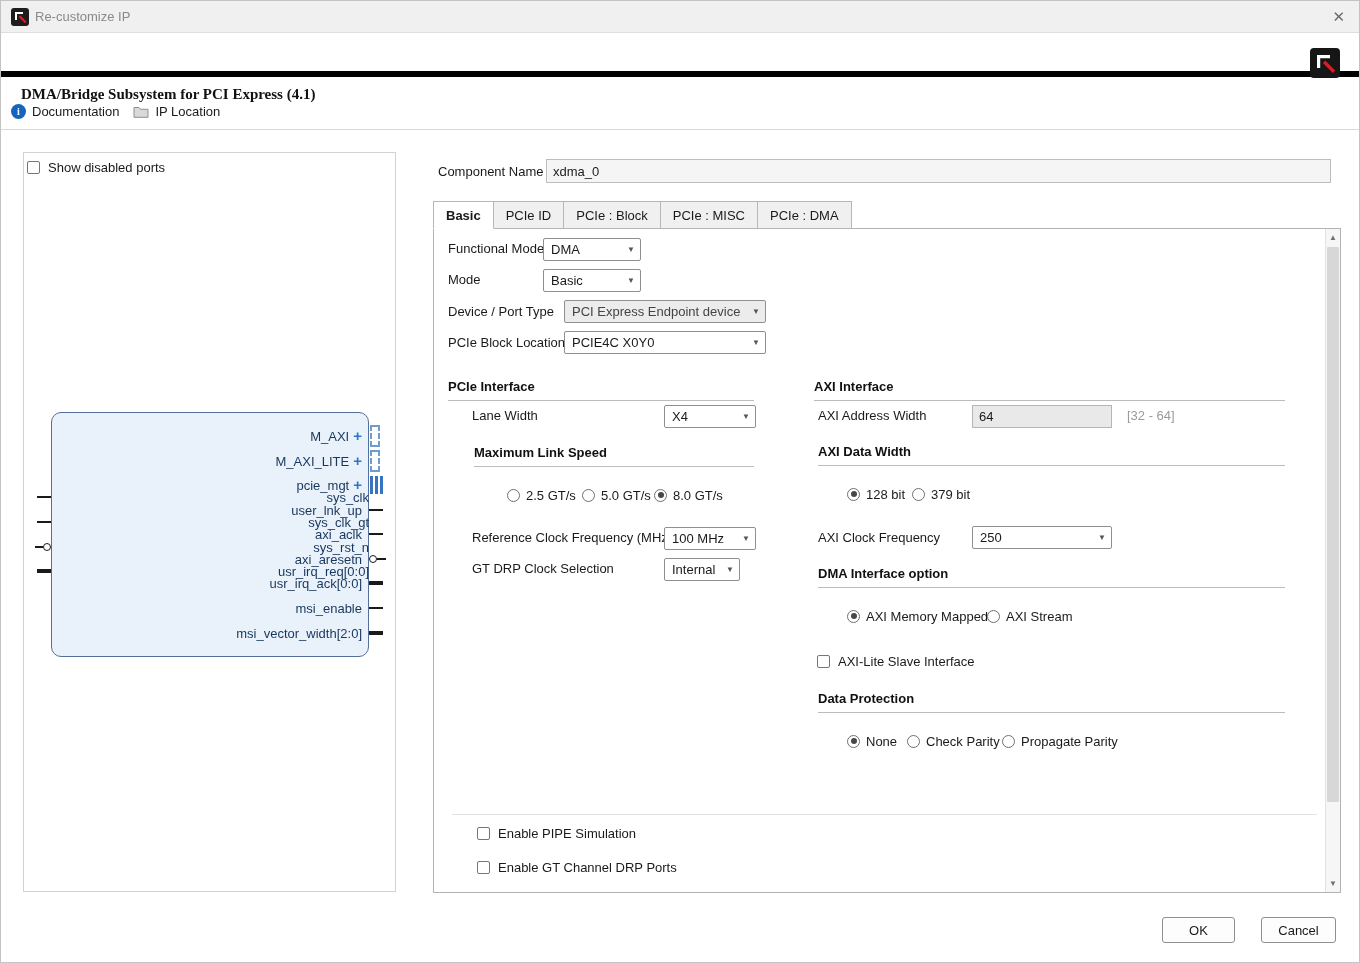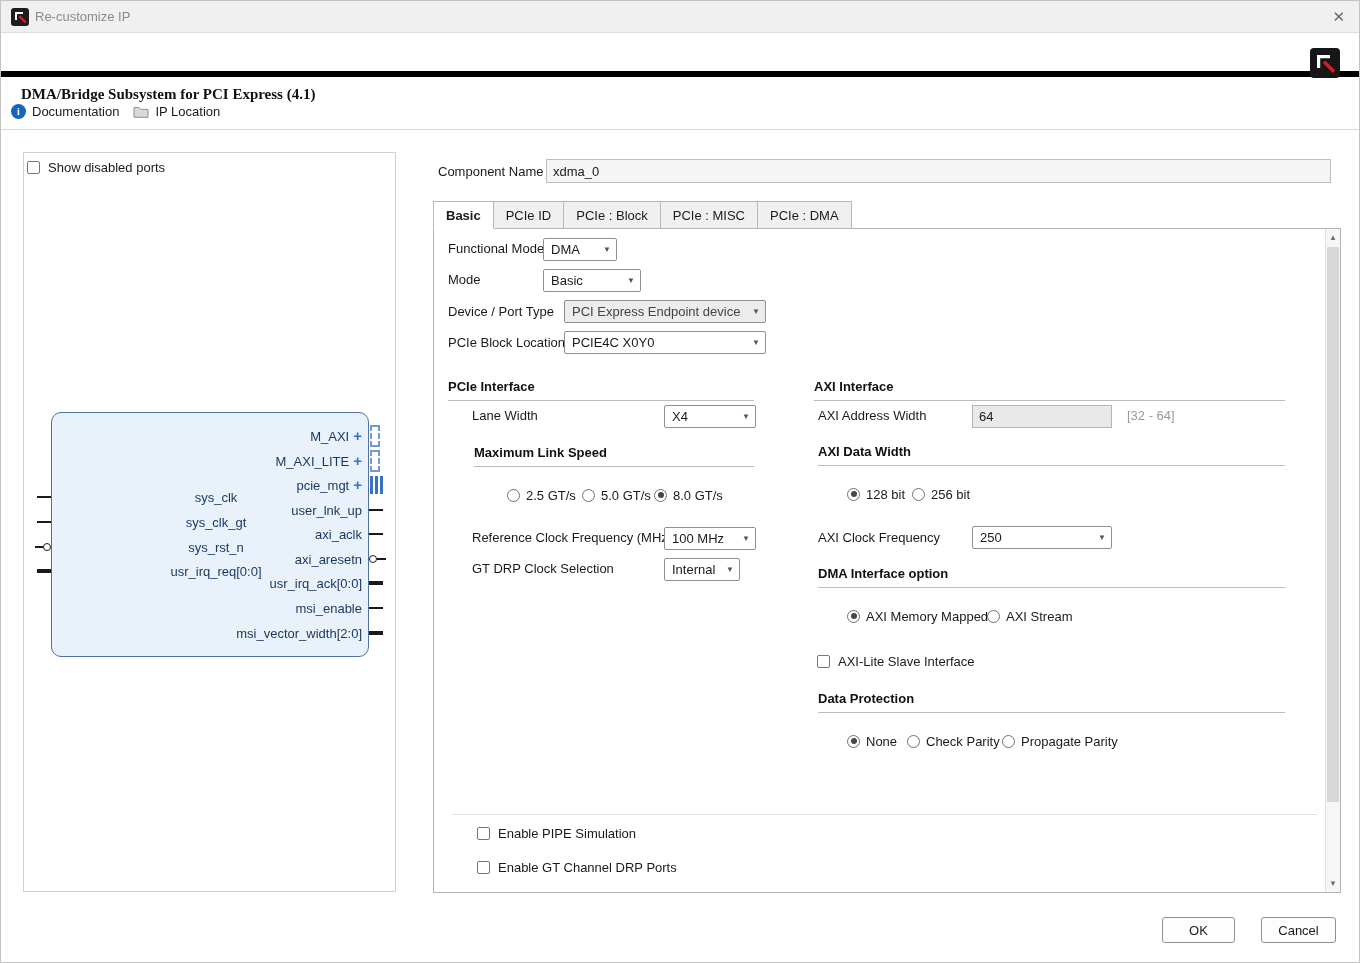--- a/index.html
+++ b/index.html
@@ -23,21 +23,21 @@
   .info-icon { width:15px; height:15px; border-radius:50%; background:#1565c0; color:#fff; font-size:10px; font-weight:bold; display:flex; align-items:center; justify-content:center; font-family:"Liberation Serif", serif; }
 
   
   .left-panel { position:absolute; left:22px; top:151px; width:373px; height:740px; border:1px solid #d2d2d2; background:#fff; }
   .check { position:absolute; display:flex; align-items:center; gap:8px; font-size:13px; height:16px; }
   .check .box { width:13px; height:13px; border:1px solid #767676; border-radius:2px; background:#fff; flex:0 0 auto; }
 
   .ip-block { position:absolute; left:27px; top:259px; width:318px; height:245px; border:1.5px solid #527099; border-radius:10px; background:#e9f1fa; }
   .port-row { position:absolute; left:27px; width:318px; height:20px; display:flex; align-items:center; color:#17365d; font-size:13px; white-space:nowrap; }
   .port-row.right { justify-content:flex-end; padding-right:7px; }
-  .port-row.left { justify-content:center; padding-left:12px; }
+  .port-row.left { justify-content:flex-end; padding-left:12px; }
   .plus { color:#2e74c9; font-weight:bold; font-size:15px; margin-left:4px; line-height:12px; }
   .stub { position:absolute; background:#1a1a1a; }
   .inv-circle { position:absolute; width:8px; height:8px; border:1.5px solid #1a1a1a; border-radius:50%; background:#fff; }
   .ifc-dash { position:absolute; width:10px; height:22px; border:2px dashed #6f9bd1; background:transparent; }
   .ifc-bars { position:absolute; width:13px; height:18px; background:repeating-linear-gradient(90deg,#3574c4 0 3px,transparent 3px 5px); }
 
   
   .lbl { position:absolute; height:16px; font-size:13px; color:#1a1a1a; white-space:nowrap; }
   .hd { position:absolute; height:16px; font-size:13px; font-weight:bold; color:#111; white-space:nowrap; }
   .rule { position:absolute; height:1px; background:#bcbcbc; }
@@ -197,21 +197,21 @@
         <span>PCIe : MISC</span>
       </div>
     <div class="tab">
         <span>PCIe : DMA</span>
       </div>
   </div>
 
   <div class="content">
 
     <div class="lbl" style="left:14px;top:12px">Functional Mode</div>
-    <div class="select" style="left:109px;top:9px;width:74px">
+    <div class="select" style="left:109px;top:9px;width:98px">
       <span>DMA</span>
       <span class="chev">▼</span>
     </div>
 
     <div class="lbl" style="left:14px;top:43px">Mode</div>
     <div class="select" style="left:109px;top:40px;width:98px">
       <span>Basic</span>
       <span class="chev">▼</span>
     </div>
 
@@ -273,21 +273,21 @@
 
     <div class="hd" style="left:384px;top:215px">AXI Data Width</div>
     <div class="rule" style="left:384px;top:236px;width:467px"></div>
 
     <div class="radio sel" style="left:413px;top:257px">
       <span class="dot"></span>
       <span>128 bit</span>
     </div>
     <div class="radio" style="left:478px;top:257px">
       <span class="dot"></span>
-      <span>256 bit</span>
+      <span>379 bit</span>
     </div>
 
     <div class="lbl" style="left:384px;top:301px">AXI Clock Frequency</div>
     <div class="select" style="left:538px;top:297px;width:140px">
       <span>250</span>
       <span class="chev">▼</span>
     </div>
 
     <div class="hd" style="left:384px;top:337px">DMA Interface option</div>
     <div class="rule" style="left:384px;top:358px;width:467px"></div>

